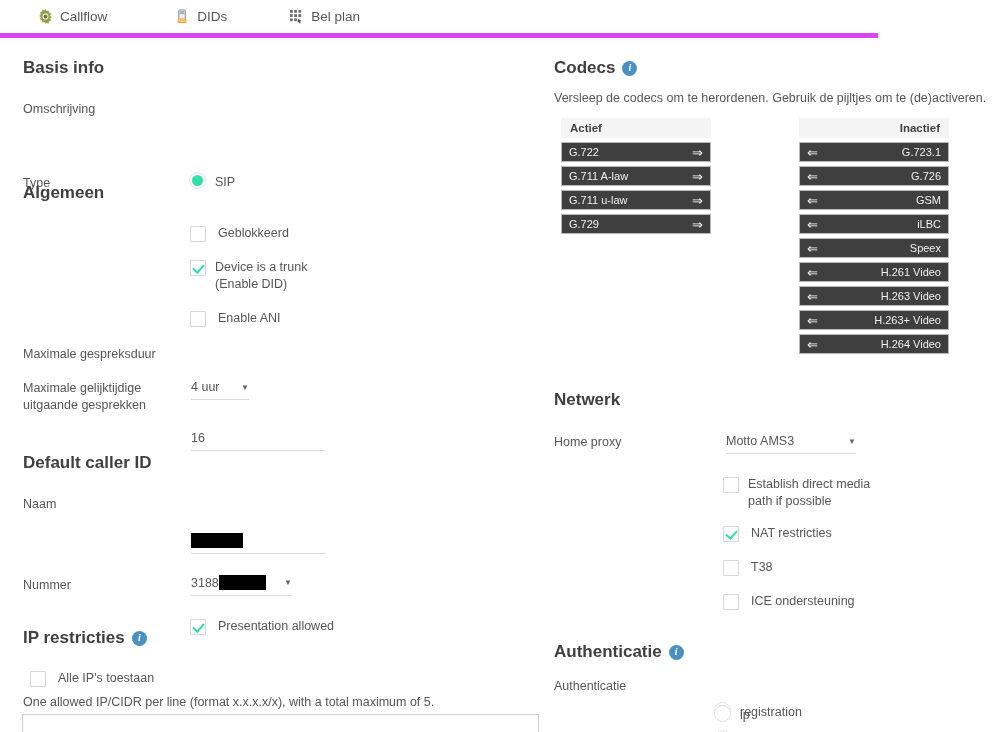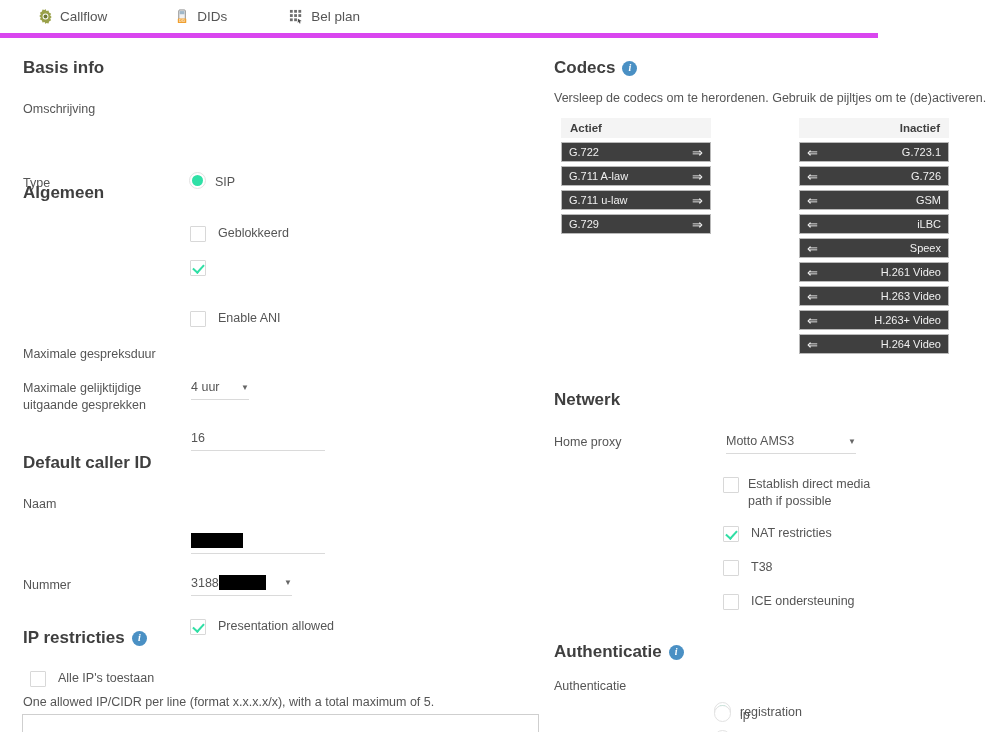--- a/index.html
+++ b/index.html
@@ -210,20 +210,21 @@
     <span>Algemeen</span>
   </h2>
 
   <div class="cbx-row" style="position:absolute; left:190px; top:187px; width:150px;">
     <span class="cbx"></span>
     <span class="cbx-label">Geblokkeerd</span>
   </div>
 
   <div class="cbx-row" style="position:absolute; left:190px; top:221px; width:150px;">
     <span class="cbx checked"></span>
+    <span class="cbx-label" style="margin-left:-3px;">Device is a trunk (Enable DID)</span>
   </div>
 
   <div class="cbx-row" style="position:absolute; left:190px; top:272px; width:150px;">
     <span class="cbx"></span>
     <span class="cbx-label">Enable ANI</span>
   </div>
 
   <div class="row" style="left:23px; top:308px;">
     <span class="flabel" style="width:168px;">Maximale gespreksduur</span>
   </div>

